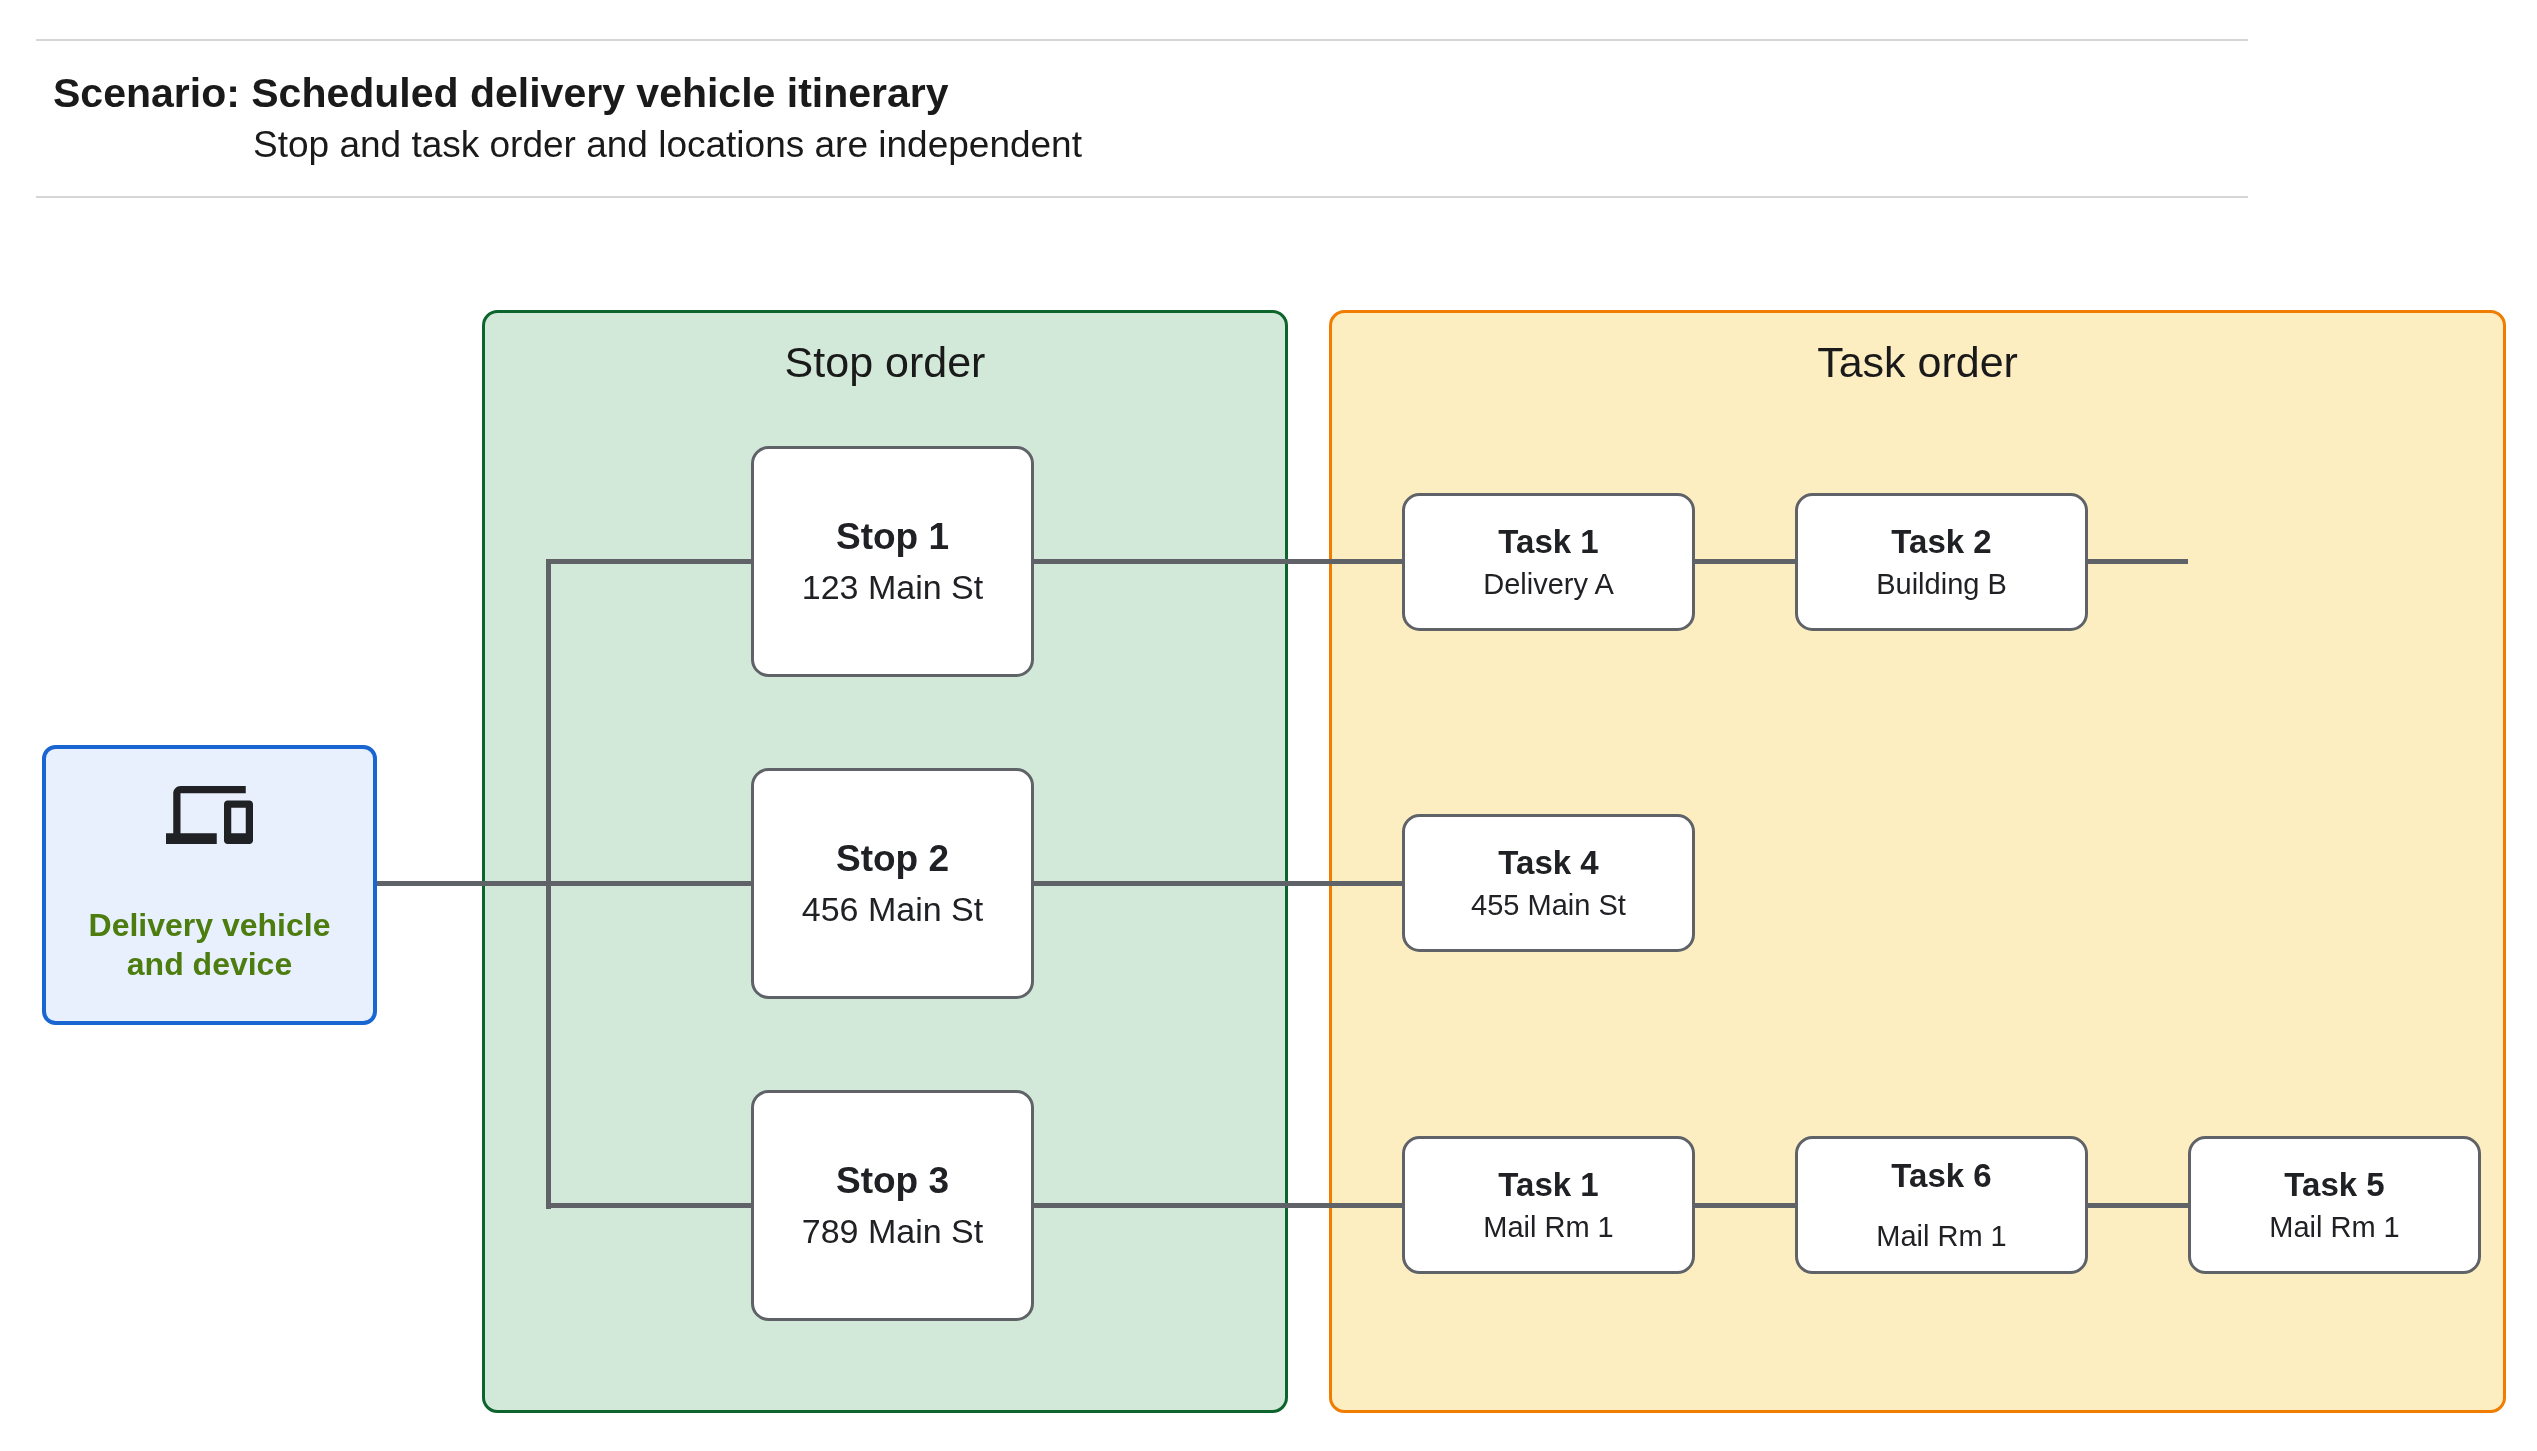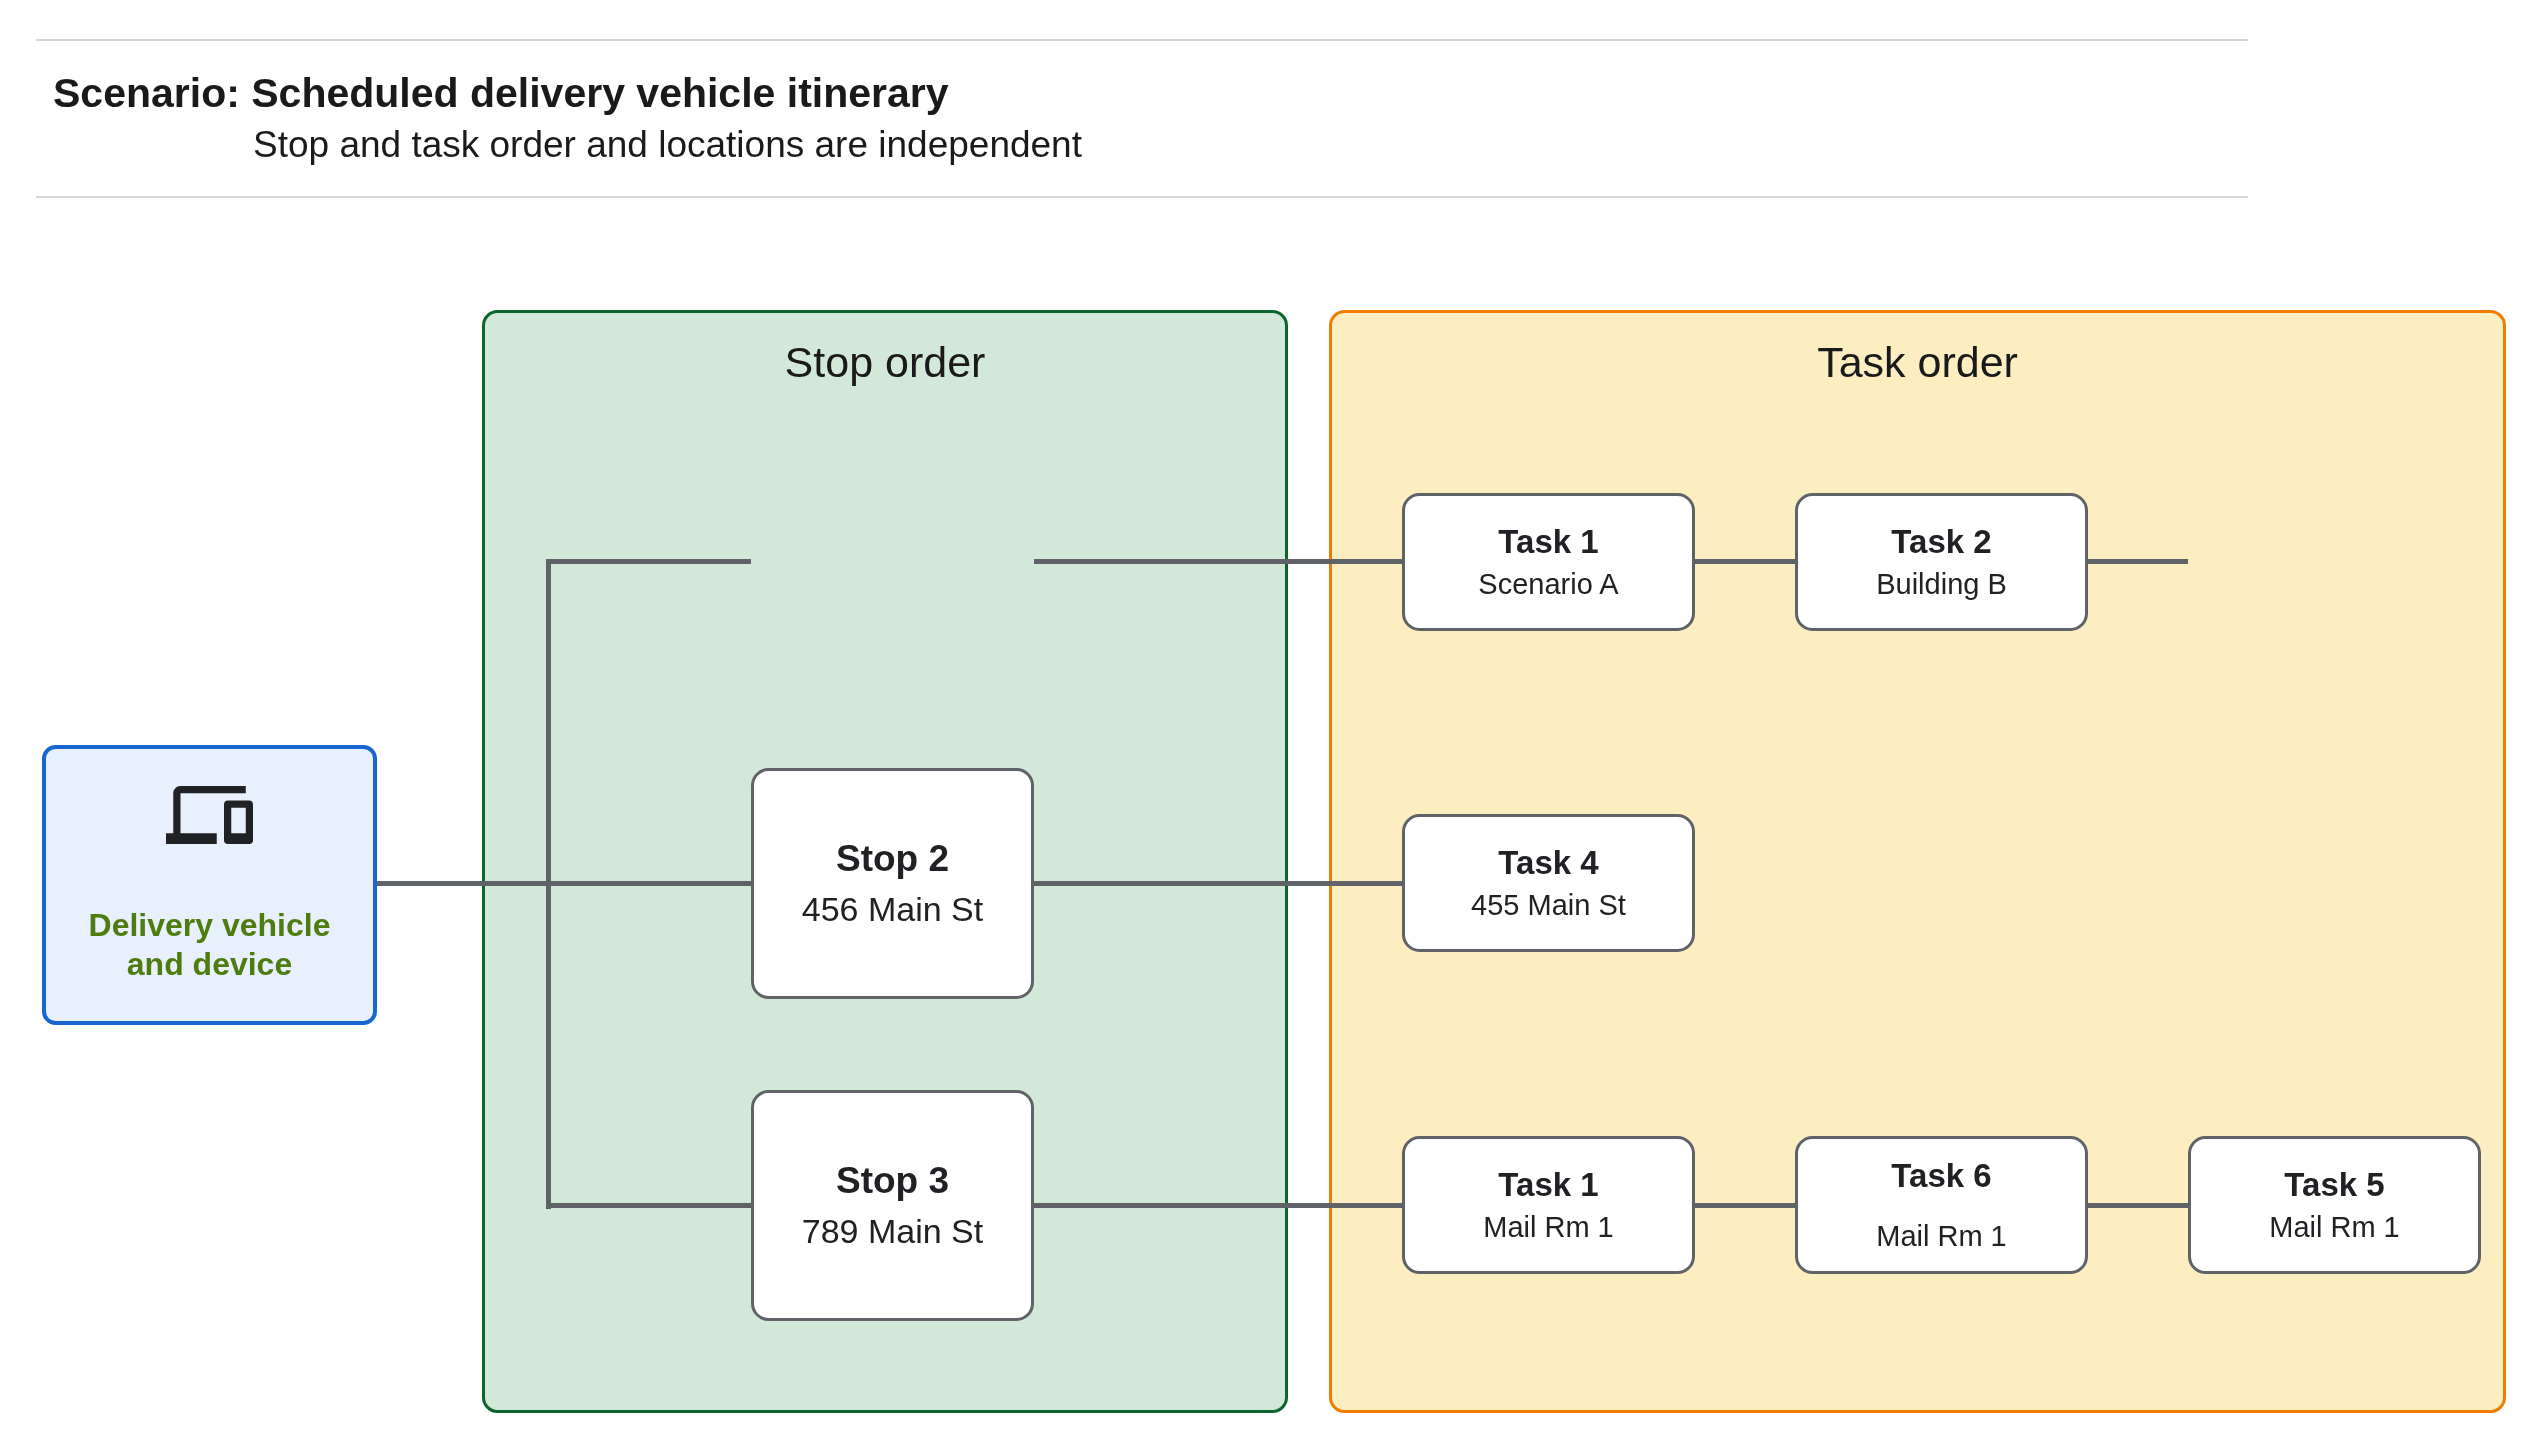--- a/index.html
+++ b/index.html
@@ -103,32 +103,36 @@
   <div class="line h" style="left:1695px; top:1203px; width:100px;"></div>
   <div class="line h" style="left:2088px; top:1203px; width:100px;"></div>
 
   <div class="vehicle-node">
     <svg width="87" height="58" viewBox="0 4 24 16" aria-hidden="true">
       <path fill="#202124" d="M4 6h18V4H4c-1.1 0-2 .9-2 2v11H0v3h14v-3H4V6zm19 2h-6c-.55 0-1 .45-1 1v10c0 .55.45 1 1 1h6c.55 0 1-.45 1-1V9c0-.55-.45-1-1-1zm-1 9h-4v-7h4v7z"></path>
     </svg>
     <div class="vehicle-label">Delivery vehicle and device</div>
   </div>
 
+  <div class="node stop-node" style="top:446px;">
+    <div class="node-title">Stop 1</div>
+    <div class="node-sub">123 Main St</div>
+  </div>
   <div class="node stop-node" style="top:768px;">
     <div class="node-title">Stop 2</div>
     <div class="node-sub">456 Main St</div>
   </div>
   <div class="node stop-node" style="top:1090px;">
     <div class="node-title">Stop 3</div>
     <div class="node-sub">789 Main St</div>
   </div>
 
   <div class="node task-node" style="left:1402px; top:493px;">
     <div class="node-title">Task 1</div>
-    <div class="node-sub">Scenario A</div>
+    <div class="node-sub">Delivery A</div>
   </div>
   <div class="node task-node" style="left:1795px; top:493px;">
     <div class="node-title">Task 2</div>
     <div class="node-sub">Building B</div>
   </div>
 
   <div class="node task-node" style="left:1402px; top:814px;">
     <div class="node-title">Task 4</div>
     <div class="node-sub">455 Main St</div>
   </div>

